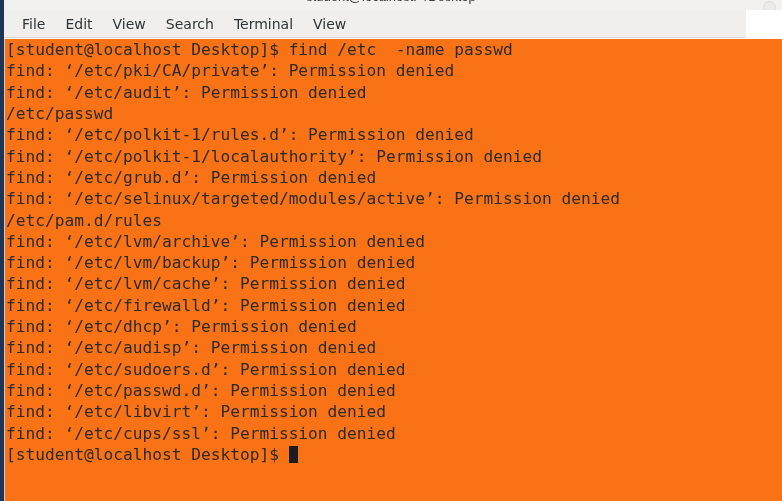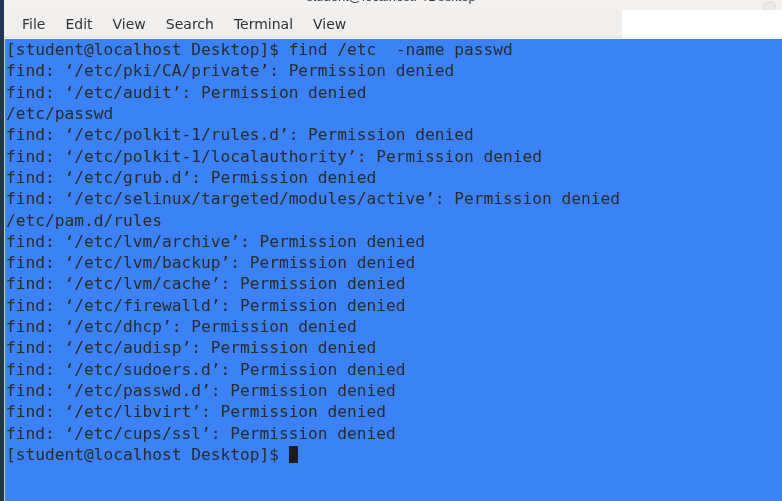--- a/index.html
+++ b/index.html
@@ -54,21 +54,21 @@
     background: #eceae8;
     border: 1px solid #dedbd8;
     box-sizing: border-box;
   }
 
   
   #menubar {
     position: absolute;
     left: 0;
     top: 10px;
-    width: 622px;
+    width: 746px;
     height: 28px;
     background: #f0efee;
     border-bottom: 1px solid #dcd9d6;
     box-sizing: border-box;
     display: flex;
     align-items: center;
     padding-left: 14px;
   }
   .menu-item {
     font-family: "DejaVu Sans", sans-serif;
@@ -81,21 +81,21 @@
     border-radius: 2px;
   }
 
   
   #terminal {
     position: absolute;
     left: 0;
     top: 39px;
     width: 782px;
     height: 462px;
-    background: #3b82f6;
+    background: #f97316;
     overflow: hidden;
     padding-left: 6px;
     box-sizing: border-box;
   }
   .term-line {
     font-family: "DejaVu Sans Mono", monospace;
     font-size: 16.2px;
     line-height: 21.32px;
     height: 21.32px;
     color: #2b2b2b;

